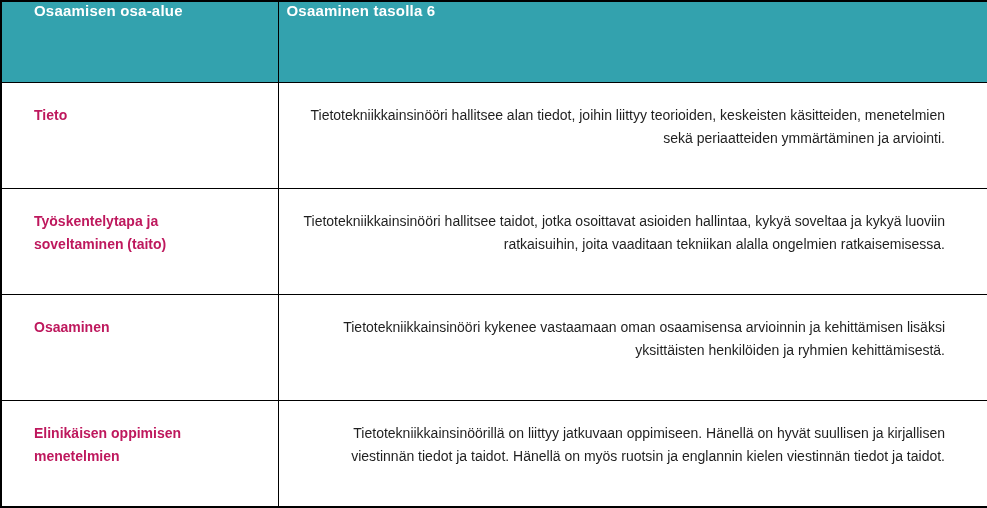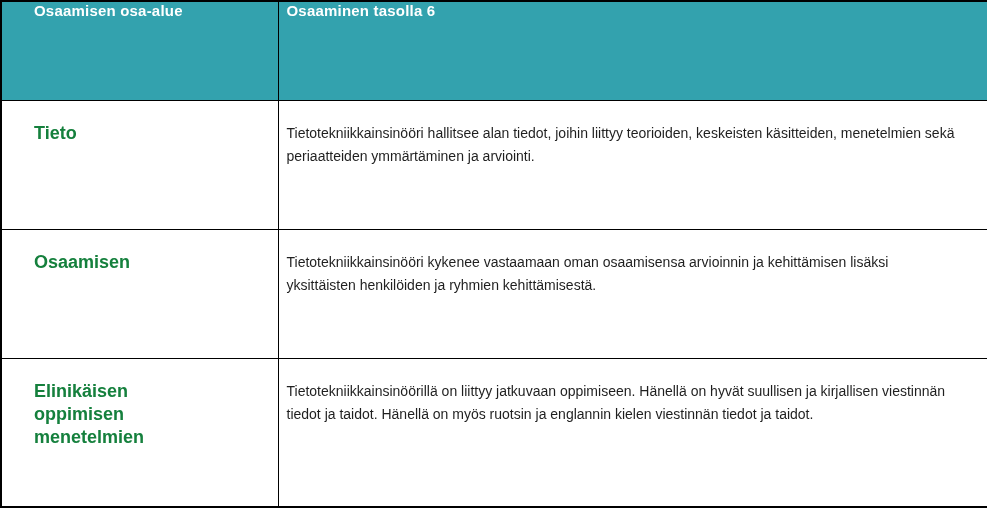--- a/index.html
+++ b/index.html
@@ -40,32 +40,33 @@
     font-weight: bold;
     text-align: left;
     vertical-align: middle;
     letter-spacing: 0.2px;
   }
   th.hdr-area { padding: 0 20px 0 32px; }
   th.hdr-desc { padding: 0 26px 0 8px; margin-top: 31px; }
 
   td.cell-area {
     padding: 21px 60px 10px 32px;
-    font-size: 18px;
+    font-size: 14px;
     font-weight: bold;
-    color: #15803d;
+    color: #be185d;
     line-height: 23px;
     margin-left: 45px;
   }
   td.cell-desc {
-    padding: 21px 26px 10px 8px;
+    padding: 21px 42px 10px 8px;
     font-size: 14px;
     font-weight: normal;
     color: #1f1f1f;
     line-height: 23px;
+    text-align: right;
   }
 </style>
 </head>
 <body>
 
 <div class="page">
   <table class="competence-table">
     <colgroup>
       <col class="col-area">
       <col class="col-desc">
@@ -74,24 +75,28 @@
       <tr class="header-row">
         <th class="hdr hdr-area">Osaamisen osa-alue</th>
         <th class="hdr hdr-desc">Osaaminen tasolla 6</th>
       </tr>
 
       <tr class="body-row">
         <td class="cell-area">Tieto</td>
         <td class="cell-desc">Tietotekniikkainsinööri hallitsee alan tiedot, joihin liittyy teorioiden, keskeisten käsitteiden, menetelmien sekä periaatteiden ymmärtäminen ja arviointi.</td>
       </tr>
 
+      <tr class="body-row">
+        <td class="cell-area">Työskentelytapa ja soveltaminen (taito)</td>
+        <td class="cell-desc">Tietotekniikkainsinööri hallitsee taidot, jotka osoittavat asioiden hallintaa, kykyä soveltaa ja kykyä luoviin ratkaisuihin, joita vaaditaan tekniikan alalla ongelmien ratkaisemisessa.</td>
+      </tr>
 
 
       <tr class="body-row">
-        <td class="cell-area">Osaamisen</td>
+        <td class="cell-area">Osaaminen</td>
         <td class="cell-desc">Tietotekniikkainsinööri kykenee vastaamaan oman osaamisensa arvioinnin ja kehittämisen lisäksi yksittäisten henkilöiden ja ryhmien kehittämisestä.</td>
       </tr>
 
       <tr class="body-row">
         <td class="cell-area">Elinikäisen oppimisen menetelmien</td>
         <td class="cell-desc">Tietotekniikkainsinöörillä on liittyy jatkuvaan oppimiseen. Hänellä on hyvät suullisen ja kirjallisen viestinnän tiedot ja taidot. Hänellä on myös ruotsin ja englannin kielen viestinnän tiedot ja taidot.</td>
       </tr>
     </tbody>
   </table>
 </div>

